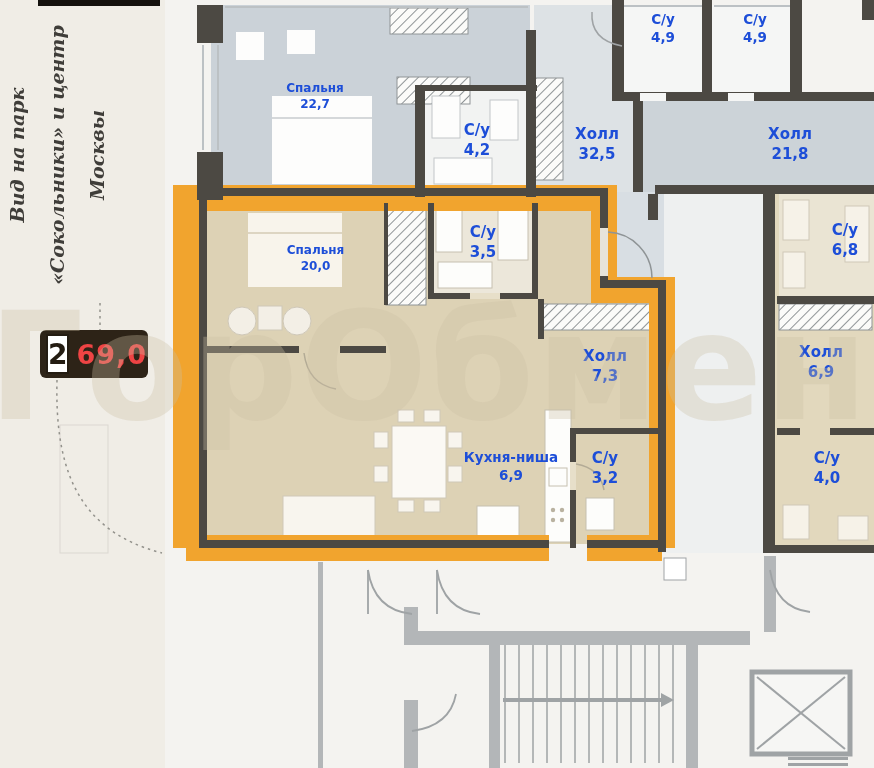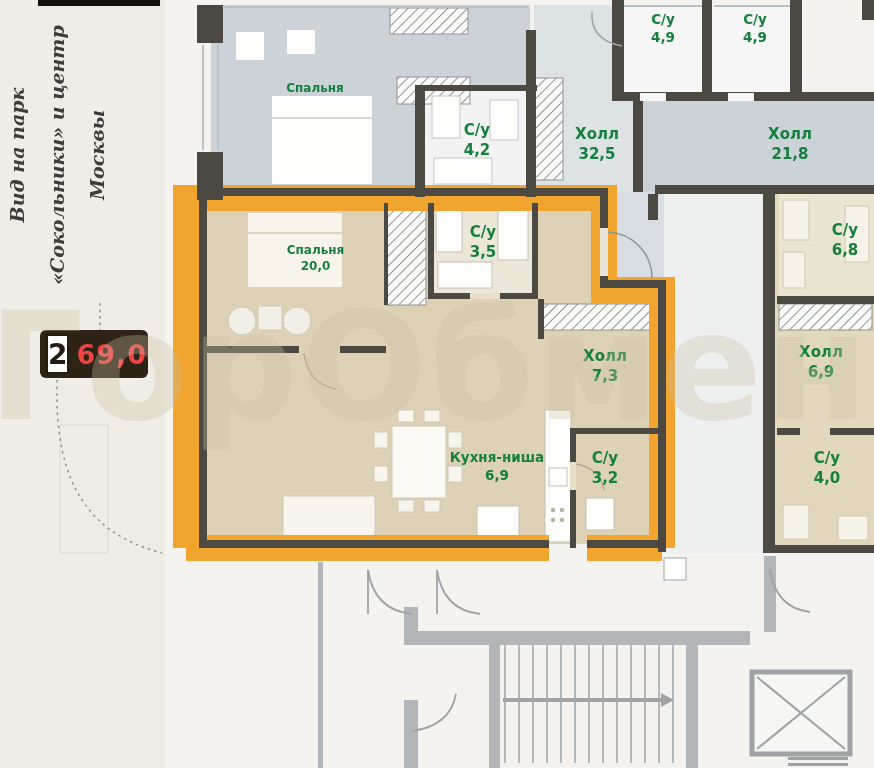--- a/index.html
+++ b/index.html
@@ -1,21 +1,21 @@
 <!DOCTYPE html>
 <html><head>
 <meta charset="utf-8">
 <style>
   html,body{margin:0;padding:0;}
   body{width:874px;height:768px;position:relative;overflow:hidden;
        background:#f0ede6;font-family:"DejaVu Sans",sans-serif;}
   #stage{position:absolute;left:0;top:0;width:874px;height:768px;}
   #plan-svg{position:absolute;left:0;top:0;z-index:1;}
   .room-label{position:absolute;z-index:2;text-align:center;
-              font:bold 15px/1.35 "DejaVu Sans",sans-serif;color:#15803d;}
+              font:bold 15px/1.35 "DejaVu Sans",sans-serif;color:#1d4ed8;}
   .room-label span{display:block;}
   .room-label.lg{font-size:12px;}
   .room-label.sm{font-size:13.5px;}
   #side-note{position:absolute;left:-83px;top:95px;width:280px;height:120px;
              transform:rotate(-90deg);z-index:2;text-align:center;
              font:italic bold 19px/40px "DejaVu Serif",serif;color:#3f3d39;}
   #top-bar{position:absolute;left:38px;top:0;width:122px;height:6px;
            background:#14110d;z-index:2;}
   #badge{position:absolute;left:40px;top:330px;width:108px;height:48px;
          background:#2d2317;border-radius:6px;display:flex;align-items:center;
@@ -229,20 +229,21 @@
   <span>и центр Москвы</span>
 </div>
 
 <div id="badge">
   <span class="rooms">2</span>
   <span class="area">69,0</span>
 </div>
 
 <div class="room-label lg" style="left:245px;top:80px;width:140px;">
   <span>Спальня</span>
+      <span>22,7</span>
     </div>
 <div class="room-label" style="left:432px;top:120px;width:90px;">
   <span>С/у</span>
       <span>4,2</span>
     </div>
 <div class="room-label" style="left:552px;top:124px;width:90px;">
   <span>Холл</span>
       <span>32,5</span>
     </div>
 <div class="room-label sm" style="left:620px;top:10px;width:86px;">
@@ -275,21 +276,21 @@
       <span>20,0</span>
     </div>
 <div class="room-label" style="left:438px;top:222px;width:90px;">
   <span>С/у</span>
       <span>3,5</span>
     </div>
 <div class="room-label" style="left:560px;top:346px;width:90px;">
   <span>Холл</span>
       <span>7,3</span>
     </div>
-<div class="room-label sm" style="left:422px;top:448px;width:150px;">
+<div class="room-label sm" style="left:436px;top:448px;width:150px;">
   <span>Кухня-ниша</span>
       <span>6,9</span>
     </div>
 <div class="room-label" style="left:560px;top:448px;width:90px;">
   <span>С/у</span>
       <span>3,2</span>
     </div>
 
 <div id="watermark">ГорОбмен</div>
 

